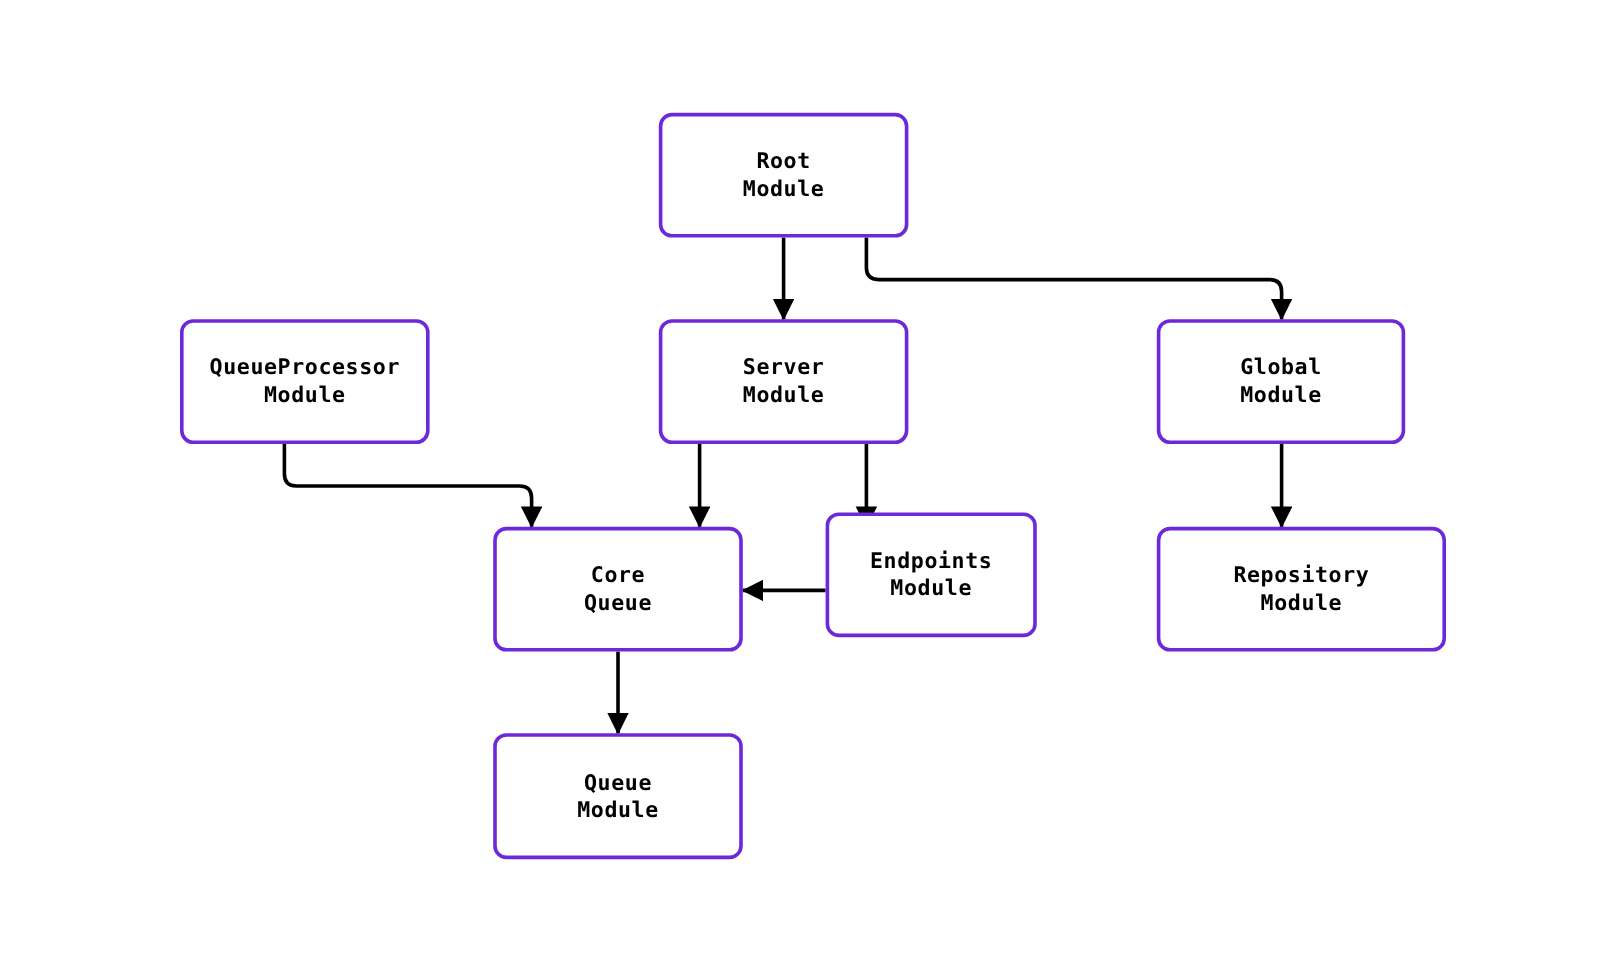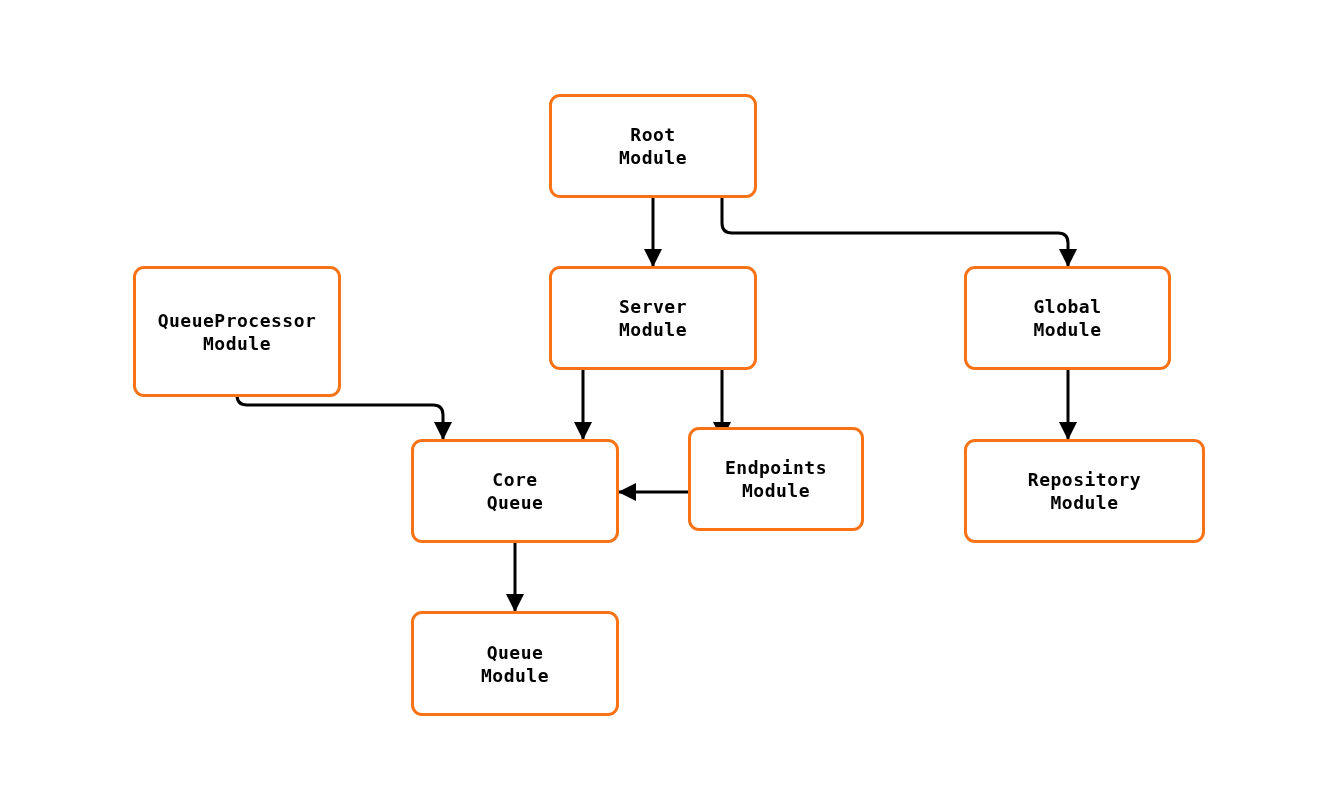--- a/index.html
+++ b/index.html
@@ -20,21 +20,21 @@
     left: 0;
     top: 0;
     width: 1337px;
     height: 809px;
     pointer-events: none;
   }
   .node {
     position: absolute;
     box-sizing: border-box;
     background: #ffffff;
-    border: 3px solid #f97316;
+    border: 3px solid #6d28d9;
     border-radius: 11px;
     display: flex;
     align-items: center;
     justify-content: center;
     text-align: center;
     font-weight: bold;
     font-size: 18px;
     line-height: 23px;
     color: #000000;
     white-space: pre-line;
@@ -63,21 +63,21 @@
         <path class="edge" d="M583,370 L583,439" marker-end="url(#arrowhead)"></path>
         <path class="edge" d="M722,370 L722,439" marker-end="url(#arrowhead)"></path>
         <path class="edge" d="M688,492 L619,492" marker-end="url(#arrowhead)"></path>
         <path class="edge" d="M1068,370 L1068,439" marker-end="url(#arrowhead)"></path>
         <path class="edge" d="M515,543 L515,611" marker-end="url(#arrowhead)"></path>
       </g>
   </svg>
   <div id="nodes">
       <div class="node" style="left: 549px; top: 94px; width: 208px; height: 104px;">Root
 Module</div>
-      <div class="node" style="left: 133px; top: 266px; width: 208px; height: 131px;">QueueProcessor
+      <div class="node" style="left: 150px; top: 266px; width: 208px; height: 104px;">QueueProcessor
 Module</div>
       <div class="node" style="left: 549px; top: 266px; width: 208px; height: 104px;">Server
 Module</div>
       <div class="node" style="left: 964px; top: 266px; width: 207px; height: 104px;">Global
 Module</div>
       <div class="node" style="left: 411px; top: 439px; width: 208px; height: 104px;">Core
 Queue</div>
       <div class="node" style="left: 688px; top: 427px; width: 176px; height: 104px;">Endpoints
 Module</div>
       <div class="node" style="left: 964px; top: 439px; width: 241px; height: 104px;">Repository

